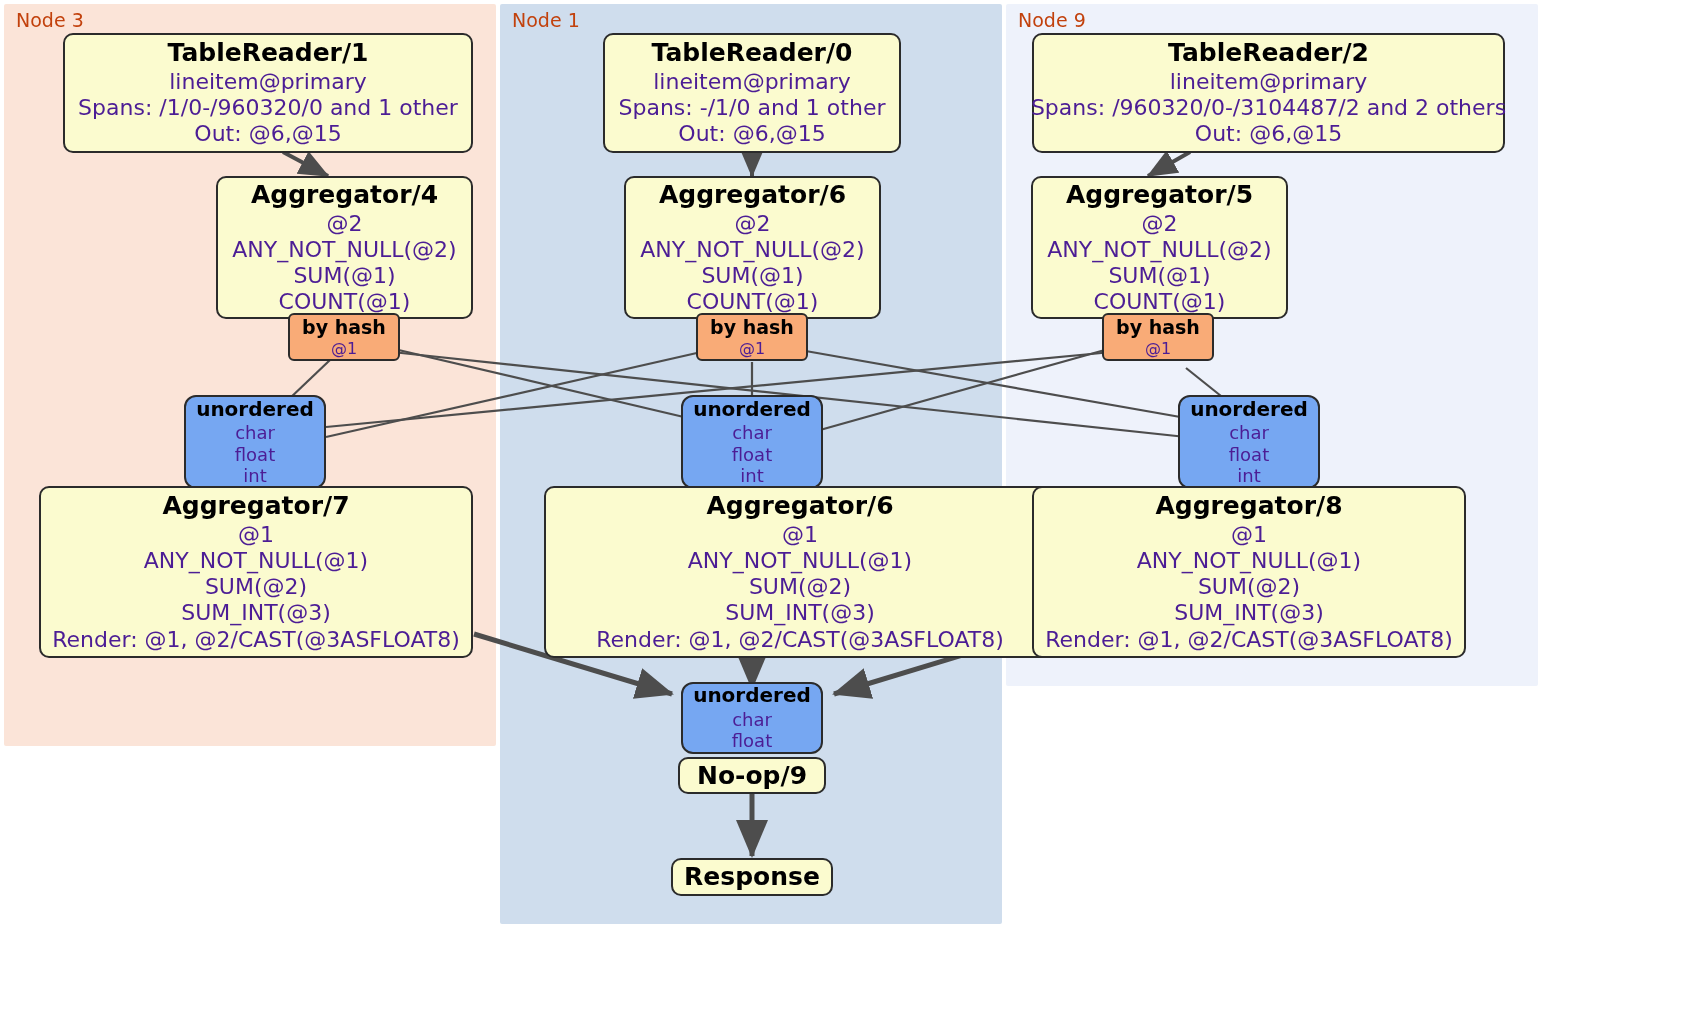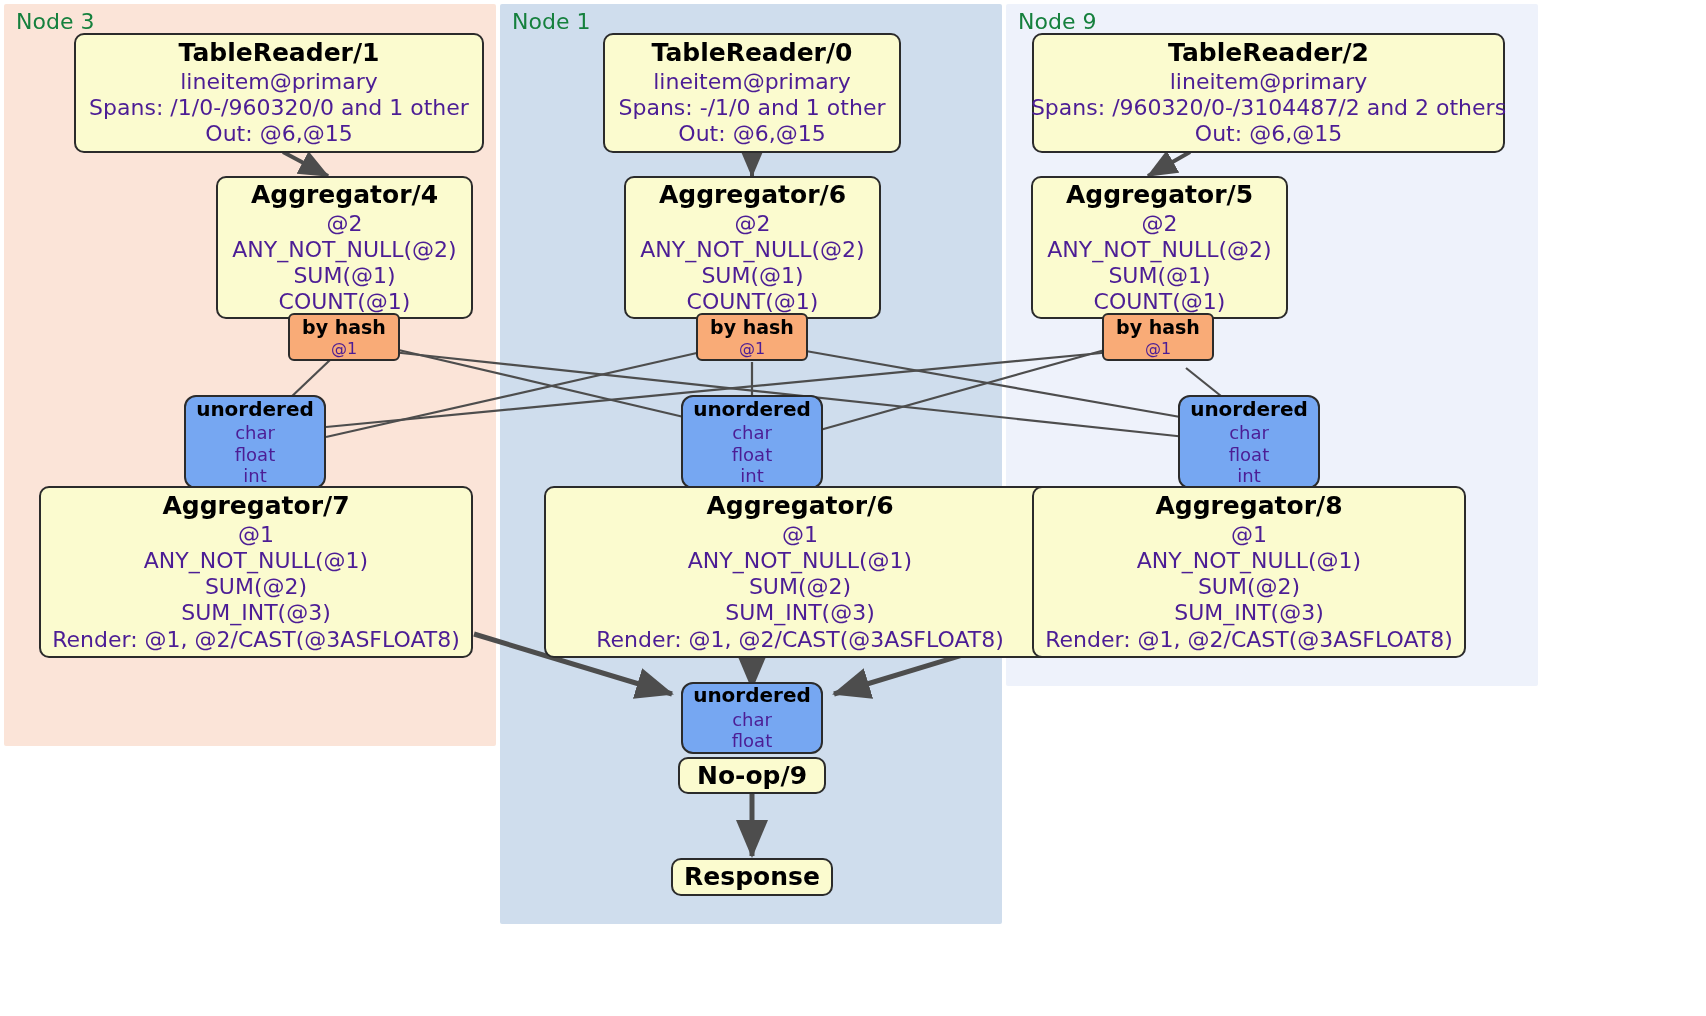--- a/index.html
+++ b/index.html
@@ -17,22 +17,22 @@
   }
   
   .node-panel {
     position: absolute;
     border-radius: 2px;
   }
   .node-panel-label {
     position: absolute;
     top: 6px;
     left: 12px;
-    font-size: 22px;
-    color: #15803d;
+    font-size: 19px;
+    color: #c2410c;
     line-height: 1.1;
     white-space: nowrap;
   }
   
   #edges {
     position: absolute;
     left: 0; top: 0;
     width: 1706px;
     height: 1016px;
     pointer-events: none;
@@ -132,21 +132,21 @@
       <path d="M 474,634 L 672,694"></path>
       <path d="M 752,658 L 752,688"></path>
       <path d="M 1032,634 L 834,694"></path>
     </g>
 
     <g stroke="#4d4d4d" stroke-width="5" fill="none" marker-end="url(#arrowThick)">
       <path d="M 752,792 L 752,856"></path>
     </g>
   </svg>
 
-  <div class="gbox proc" style="left:74px; top:33px; width:410px; height:120px;">
+  <div class="gbox proc" style="left:63px; top:33px; width:410px; height:120px;">
     <div class="title">TableReader/1</div>
     <div class="line">lineitem@primary</div>
     <div class="line">Spans: /1/0-/960320/0 and 1 other</div>
     <div class="line">Out: @6,@15</div>
   </div>
 
   <div class="gbox proc" style="left:216px; top:176px; width:257px; height:143px;">
     <div class="title">Aggregator/4</div>
     <div class="line">@2</div>
     <div class="line">ANY_NOT_NULL(@2)</div>

